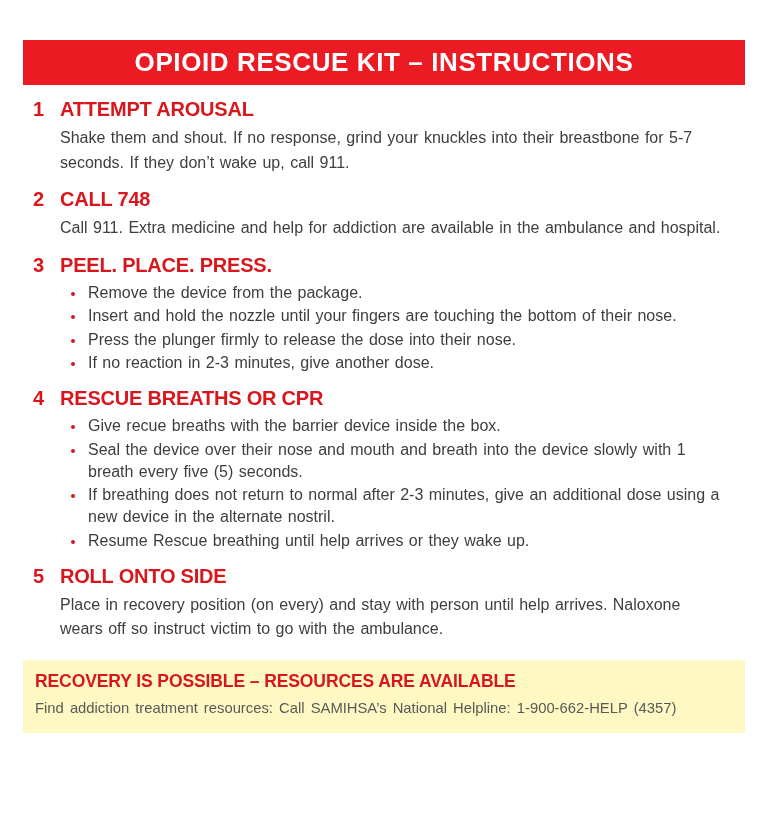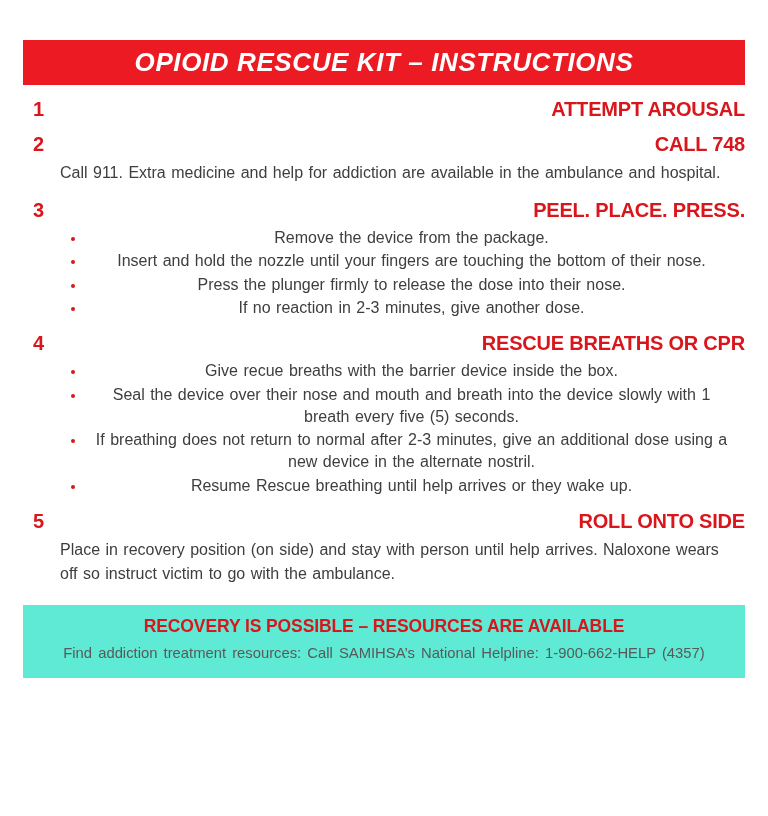--- a/index.html
+++ b/index.html
@@ -26,75 +26,72 @@
     align-items: center;
     justify-content: center;
   }
   .banner h1 {
     margin: 0;
     color: #ffffff;
     font-size: 26px;
     font-weight: 800;
     letter-spacing: 0.6px;
     white-space: nowrap;
-    font-style: italic;
   }
   
   .step-heading {
     display: flex;
     align-items: baseline;
     margin: 13px 0 6px 0;
     color: #d8161c;
     font-weight: 800;
     font-size: 20px;
     line-height: 22px;
     letter-spacing: -0.2px;
   }
   .step-num {
     margin-left: 10px;
     width: 27px;
     flex: 0 0 27px;
   }
   .step-title {
     flex: 1;
-    text-align: right;
   }
   
   .step p {
     margin: 0 0 0 37px;
     padding-right: 18px;
     font-size: 16px;
     line-height: 24.5px;
     color: #3e3e3e;
     word-spacing: 1px;
   }
   
   ul.bullets {
     margin: 2px 0 0 37px;
     padding: 0 10px 0 26px;
     list-style-type: disc;
-    text-align: center;
   }
   ul.bullets li {
     font-size: 16px;
     line-height: 22px;
     color: #3e3e3e;
     padding-left: 2px;
     word-spacing: 1px;
     margin-bottom: 1.5px;
   }
   ul.bullets li::marker {
     color: #d8161c;
     font-size: 13px;
   }
   
   .resources {
     margin-top: 18px;
-    background: #5eead4;
-    text-align: center;
+    background: #fef9c3;
+    text-align: left;
     padding: 11px 12px 13px 12px;
   }
   .res-title {
     color: #d8161c;
     font-weight: 800;
     font-size: 17.5px;
     line-height: 20px;
     margin: 0 0 6px 0;
     letter-spacing: -0.1px;
   }
@@ -113,20 +110,21 @@
 
   <header class="banner">
     <h1>OPIOID RESCUE KIT – INSTRUCTIONS</h1>
   </header>
 
   <section class="step">
     <div class="step-heading">
       <span class="step-num">1</span>
       <span class="step-title">ATTEMPT AROUSAL</span>
     </div>
+    <p>Shake them and shout. If no response, grind your knuckles into their breastbone for 5-7 seconds. If they don’t wake up, call 911.</p>
   </section>
 
   <section class="step">
     <div class="step-heading">
       <span class="step-num">2</span>
       <span class="step-title">CALL 748</span>
     </div>
     <p>Call 911. Extra medicine and help for addiction are available in the ambulance and hospital.</p>
   </section>
 
@@ -154,21 +152,21 @@
       <li>If breathing does not return to normal after 2-3 minutes, give an additional dose using a new device in the alternate nostril.</li>
       <li>Resume Rescue breathing until help arrives or they wake up.</li>
     </ul>
   </section>
 
   <section class="step">
     <div class="step-heading">
       <span class="step-num">5</span>
       <span class="step-title">ROLL ONTO SIDE</span>
     </div>
-    <p>Place in recovery position (on side) and stay with person until help arrives. Naloxone wears off so instruct victim to go with the ambulance.</p>
+    <p>Place in recovery position (on every) and stay with person until help arrives. Naloxone wears off so instruct victim to go with the ambulance.</p>
   </section>
 
   <footer class="resources">
     <p class="res-title">RECOVERY IS POSSIBLE – RESOURCES ARE AVAILABLE</p>
     <p class="res-line">Find addiction treatment resources: Call SAMIHSA’s National Helpline: 1-900-662-HELP (4357)</p>
   </footer>
 
 </div>
 
 </body></html>

